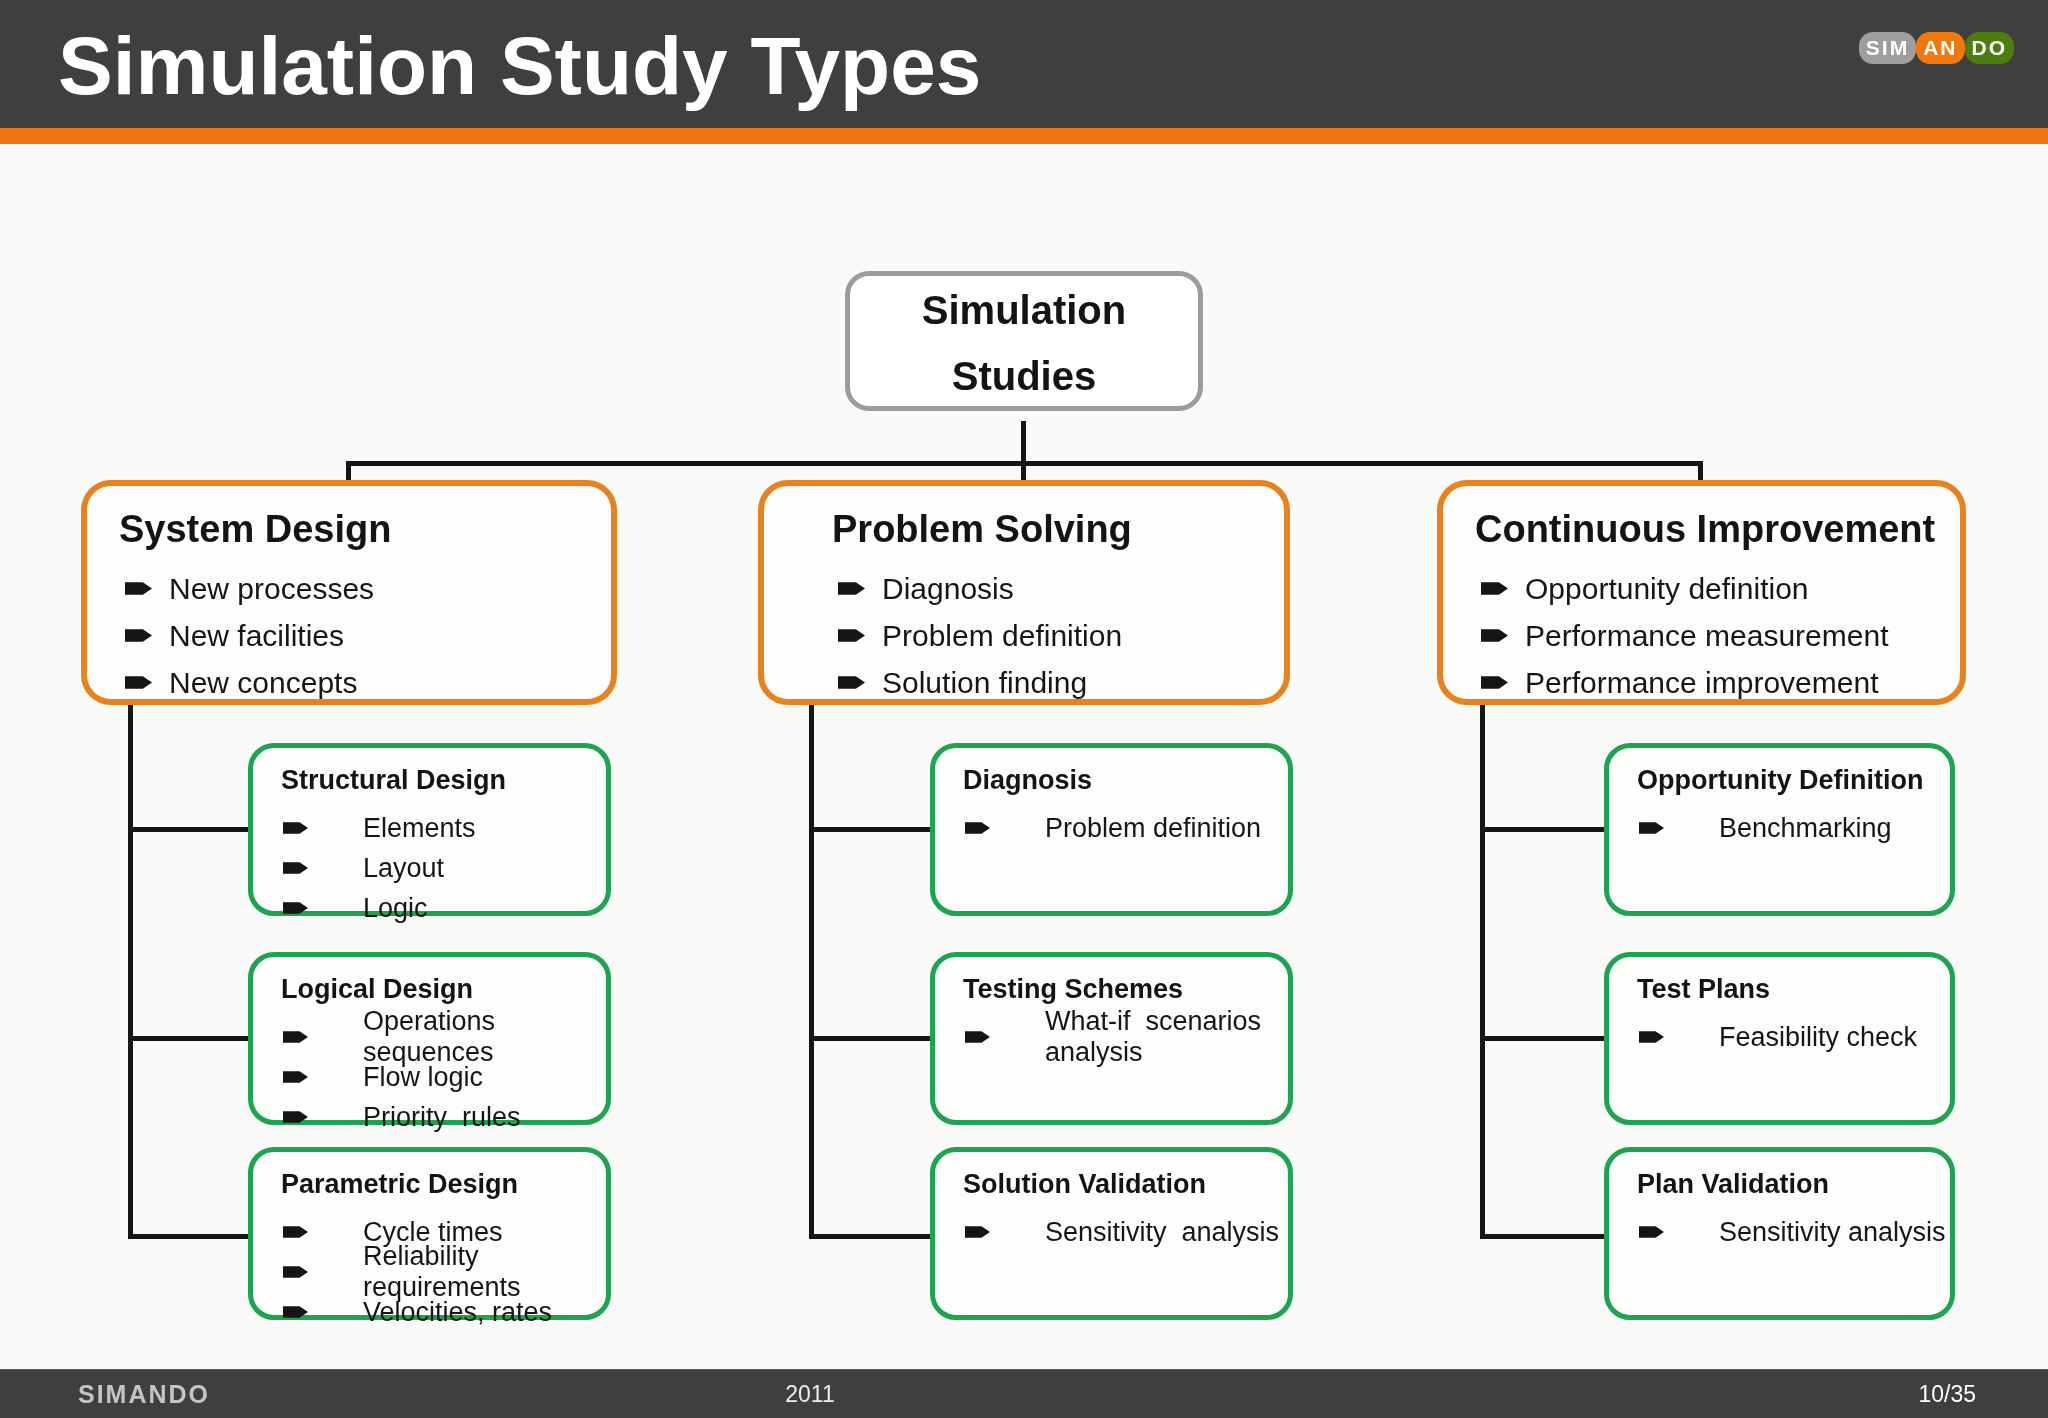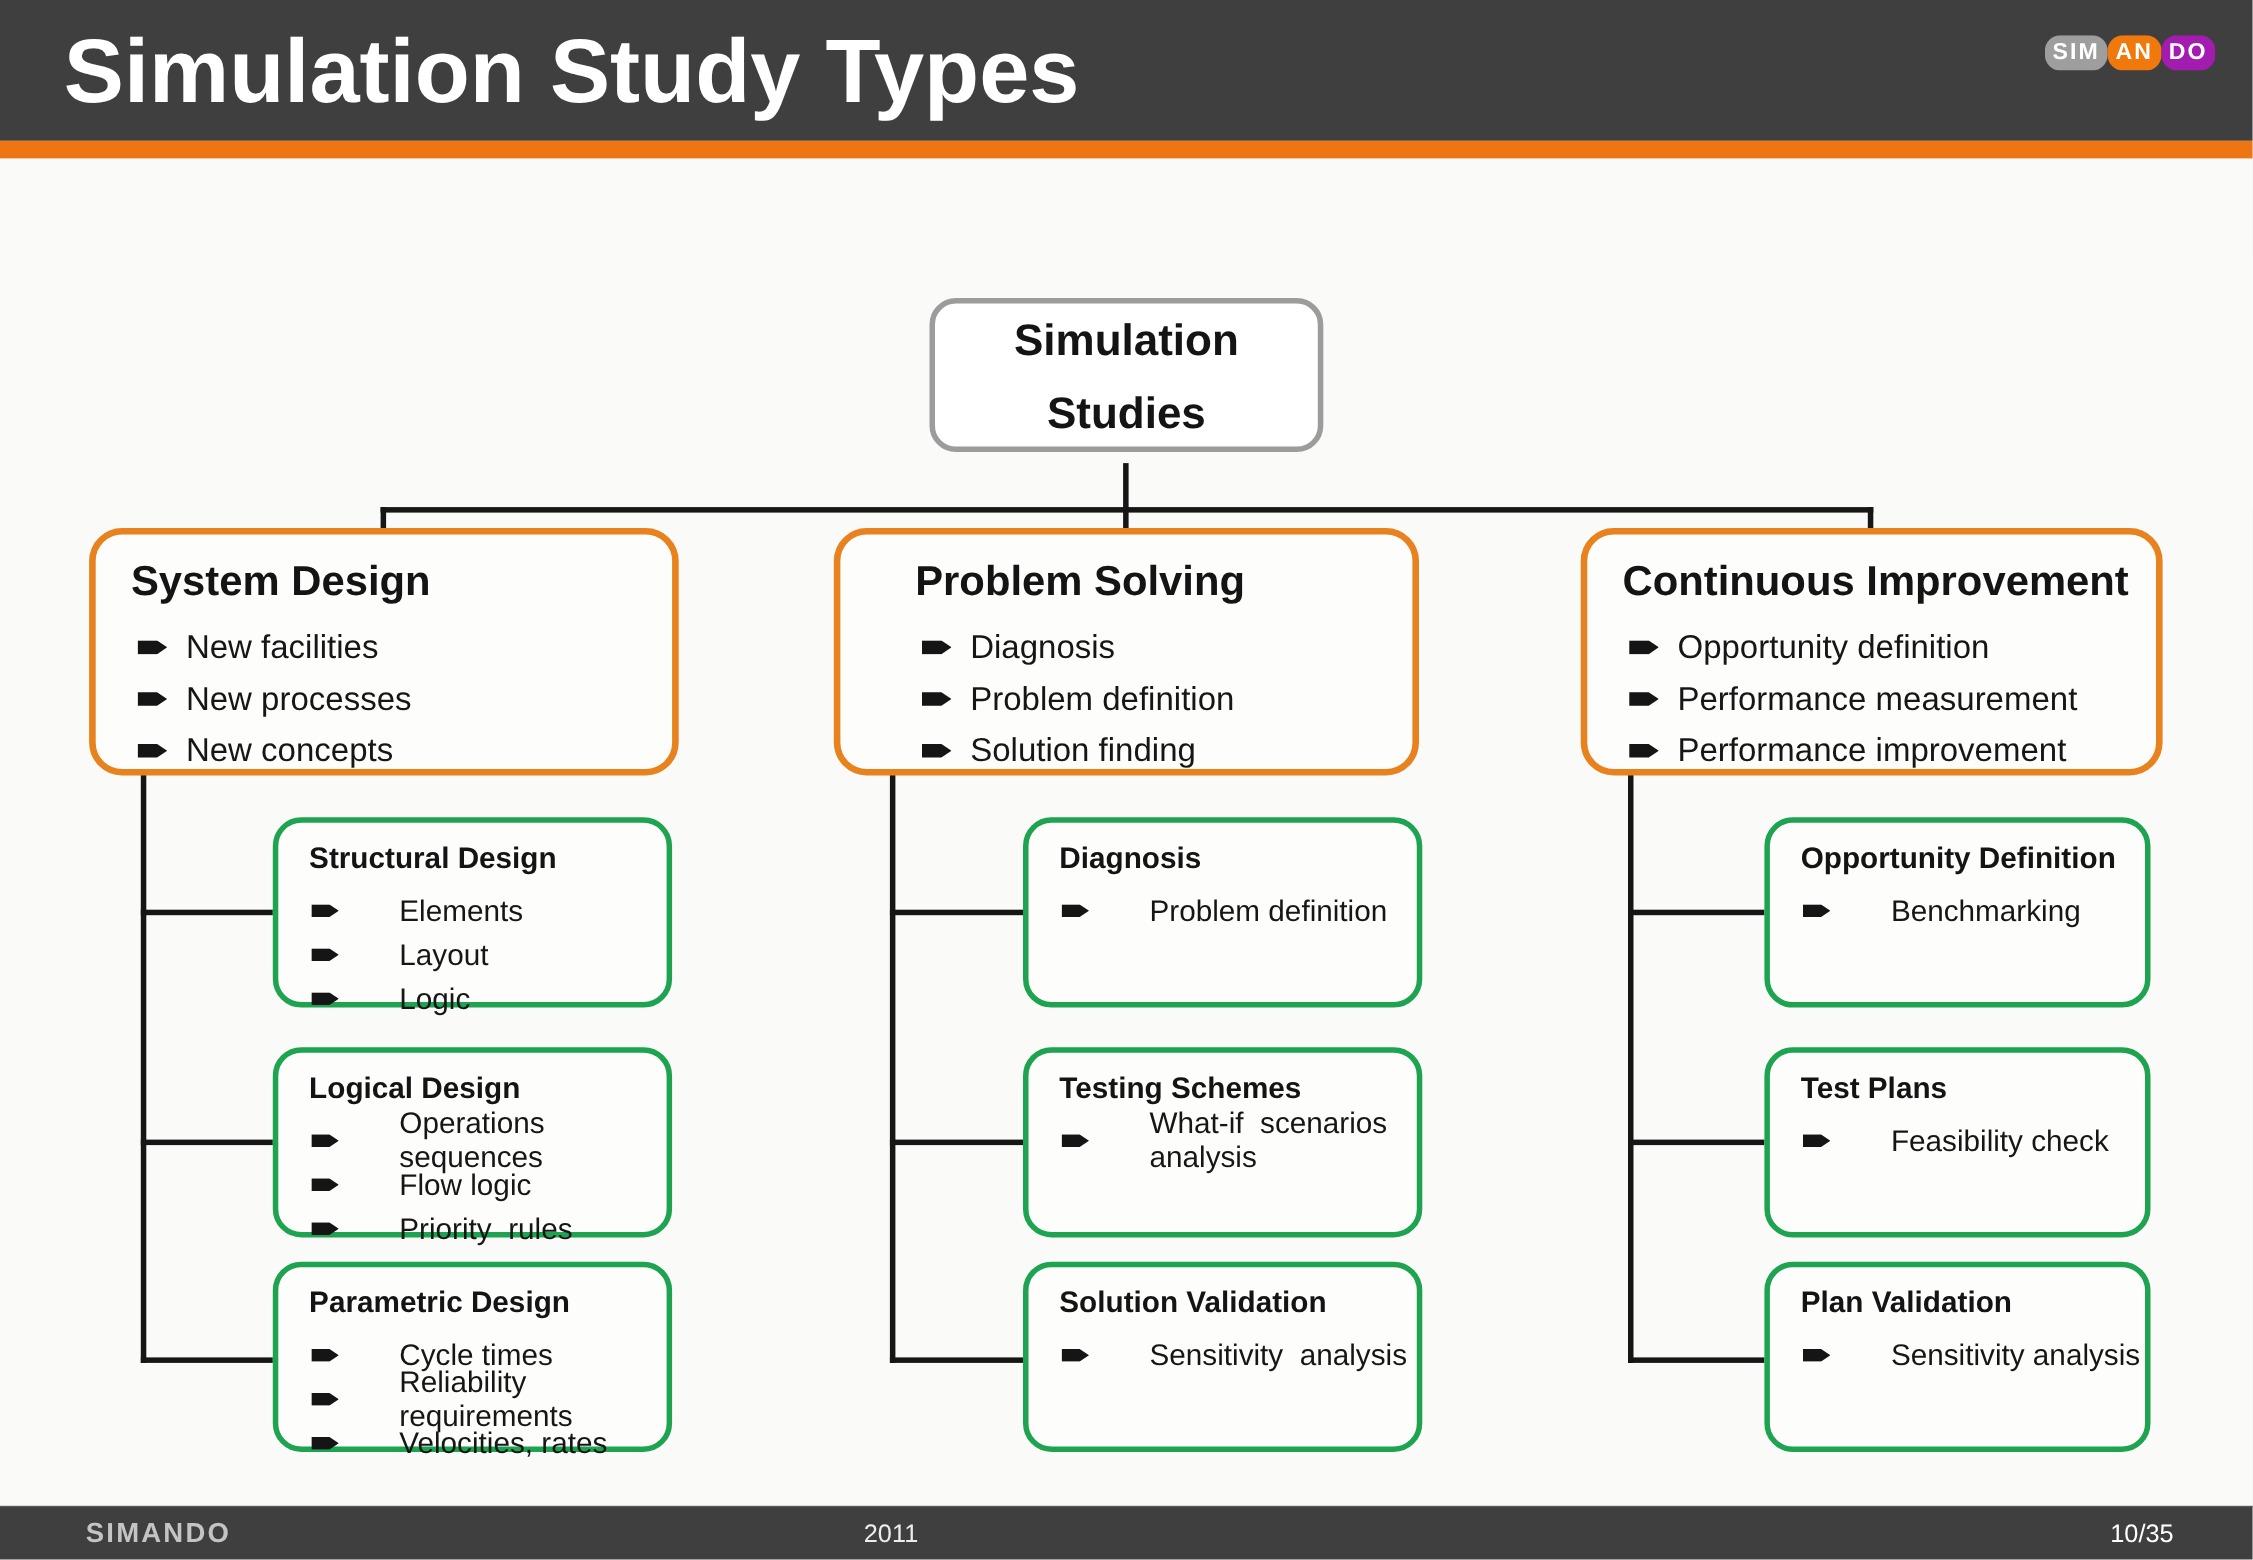--- a/index.html
+++ b/index.html
@@ -11,21 +11,21 @@
   .header-title{position:absolute;left:58px;top:0;height:128px;line-height:132px;
     font-size:82px;font-weight:bold;color:#FFFFFF;letter-spacing:0px;white-space:nowrap;}
   .accent-bar{position:absolute;left:0;top:128px;width:2048px;height:16px;background:#ED7612;}
 
   
   .logo{position:absolute;right:34px;top:32px;height:32px;display:flex;border-radius:7px;overflow:hidden;}
   .logo .seg{display:flex;align-items:center;justify-content:center;height:32px;
     font-size:21px;font-weight:bold;color:#FFFFFF;letter-spacing:2px;padding:0 7px;border-radius:14px;}
   .logo .seg1{background:#9E9E9E;}
   .logo .seg2{background:#F0790E;}
-  .logo .seg3{background:#a21caf;}
+  .logo .seg3{background:#4d7c0f;}
   .footer-logo{position:absolute;left:78px;top:0;height:49px;line-height:49px;
     font-size:25px;font-weight:bold;color:#C4C4C4;letter-spacing:2px;}
 
   
   .line{position:absolute;background:#161616;}
 
   
   .root-box{position:absolute;left:845px;top:271px;width:358px;height:140px;background:#FFFFFF;
     border:5px solid #9C9C9C;border-radius:24px;box-sizing:border-box;text-align:center;}
   .root-box .ln{font-size:40px;font-weight:bold;color:#141414;line-height:64px;margin-top:2px;}
@@ -96,25 +96,25 @@
   <div class="root-box">
     <div class="ln">Simulation</div>
     <div class="ln">Studies</div>
   </div>
 
   <div class="pbox" style="left:81px;width:536px;">
     <div class="ptitle">System Design</div>
     <div class="bullets">
       <div class="brow">
           <span class="tag"></span>
+          <span class="btxt">New processes</span>
+        </div>
+      <div class="brow">
+          <span class="tag"></span>
           <span class="btxt">New facilities</span>
-        </div>
-      <div class="brow">
-          <span class="tag"></span>
-          <span class="btxt">New processes</span>
         </div>
       <div class="brow">
           <span class="tag"></span>
           <span class="btxt">New concepts</span>
         </div>
     </div>
   </div>
 
   <div class="pbox" style="left:758px;width:532px;padding-left:36px;">
     <div class="ptitle">Problem Solving</div>

